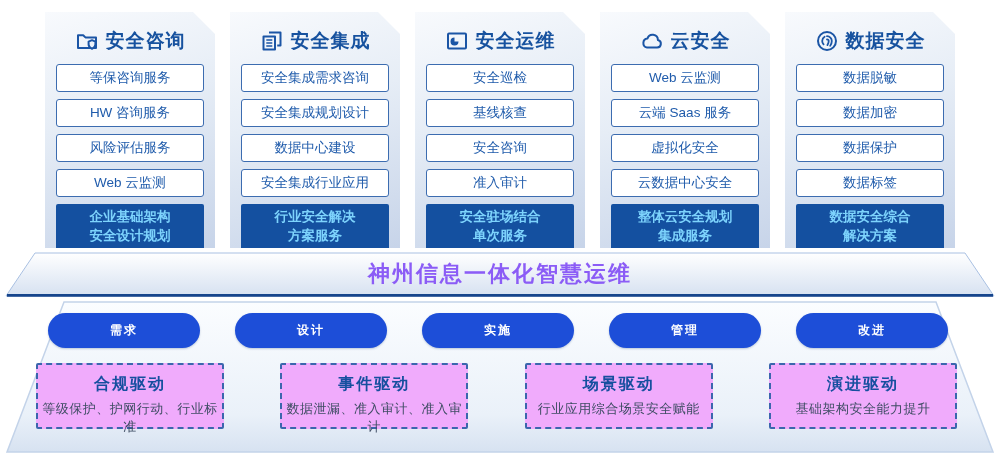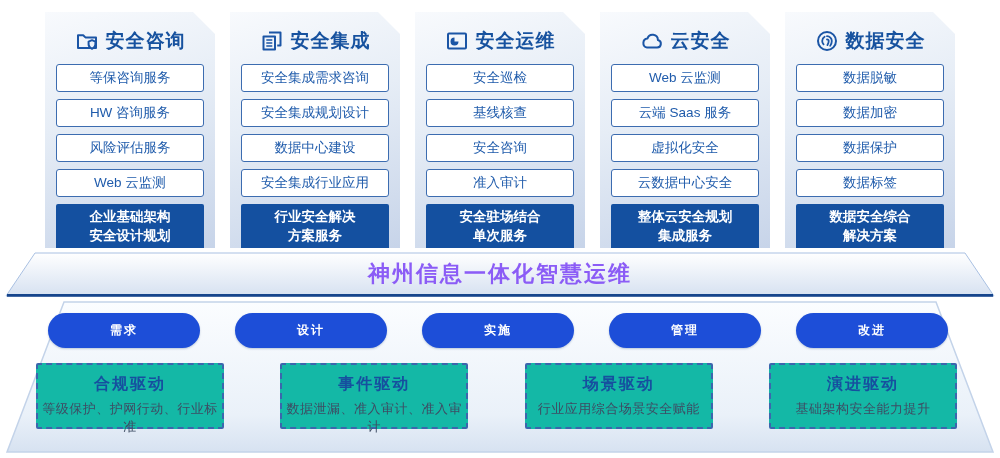--- a/index.html
+++ b/index.html
@@ -16,21 +16,21 @@
   .card-head { display:flex; align-items:center; justify-content:center;
     gap:7px; height:32px; margin-top:13px; }
   .card-head .icon { width:24px; height:24px; display:inline-flex; }
   .card-head .icon svg { width:24px; height:24px; }
   .card-title { font-size:19px; font-weight:bold; color:#17529f; letter-spacing:1px; }
   .items { margin:7px 11px 0 11px; }
   .item { height:28px; margin-bottom:7px; background:#ffffff;
     border:1px solid #3c6cb0; border-radius:3px;
     display:flex; align-items:center; justify-content:center;
     font-size:13.5px; color:#1f5bab; cursor:pointer; }
-  .highlight { margin:0 11px; min-height:46px; background:#1450a0; color:#ffffff;
+  .highlight { margin:0 11px; min-height:46px; background:#1450a0; color:#7dd3fc;
     border-radius:2px; display:flex; align-items:center; justify-content:center;
     text-align:center; font-size:13.5px; font-weight:bold; line-height:1.4;
     white-space:pre-line; padding:4px 8px; cursor:pointer; }
 
   
   #banner { position:absolute; left:5px; top:252px; width:990px; height:46px; }
   #banner svg { position:absolute; left:0; top:0; }
   #banner-title { position:absolute; left:0; top:0; width:100%; height:45px;
     line-height:44px; text-align:center; font-size:22px; font-weight:bold;
     color:#8b5cf6; letter-spacing:2px; }
@@ -42,21 +42,21 @@
   #pills-row { position:absolute; left:48px; top:313px; width:900px;
     display:flex; justify-content:space-between; }
   .pill { width:152px; height:35px; background:#1d4ed8; border-radius:18px;
     color:#ffffff; font-size:12px; font-weight:bold; letter-spacing:2px;
     display:flex; align-items:center; justify-content:center; cursor:pointer;
     box-shadow:0 1px 2px rgba(18,60,120,.25); }
 
   
   #drivers-row { position:absolute; left:36px; top:363px; width:921px;
     display:flex; justify-content:space-between; }
-  .driver { width:188px; height:66px; background:#14b8a6;
+  .driver { width:188px; height:66px; background:#f0abfc;
     border:2px dashed #3b66ad; border-radius:2px; text-align:center; }
   .driver-title { margin-top:9px; font-size:16px; font-weight:bold;
     color:#164f9f; letter-spacing:2px; }
   .driver-desc { margin-top:5px; font-size:13px; color:#3e4c63; letter-spacing:.5px; }
 </style>
 </head>
 <body>
 
 <div id="stage">
 

